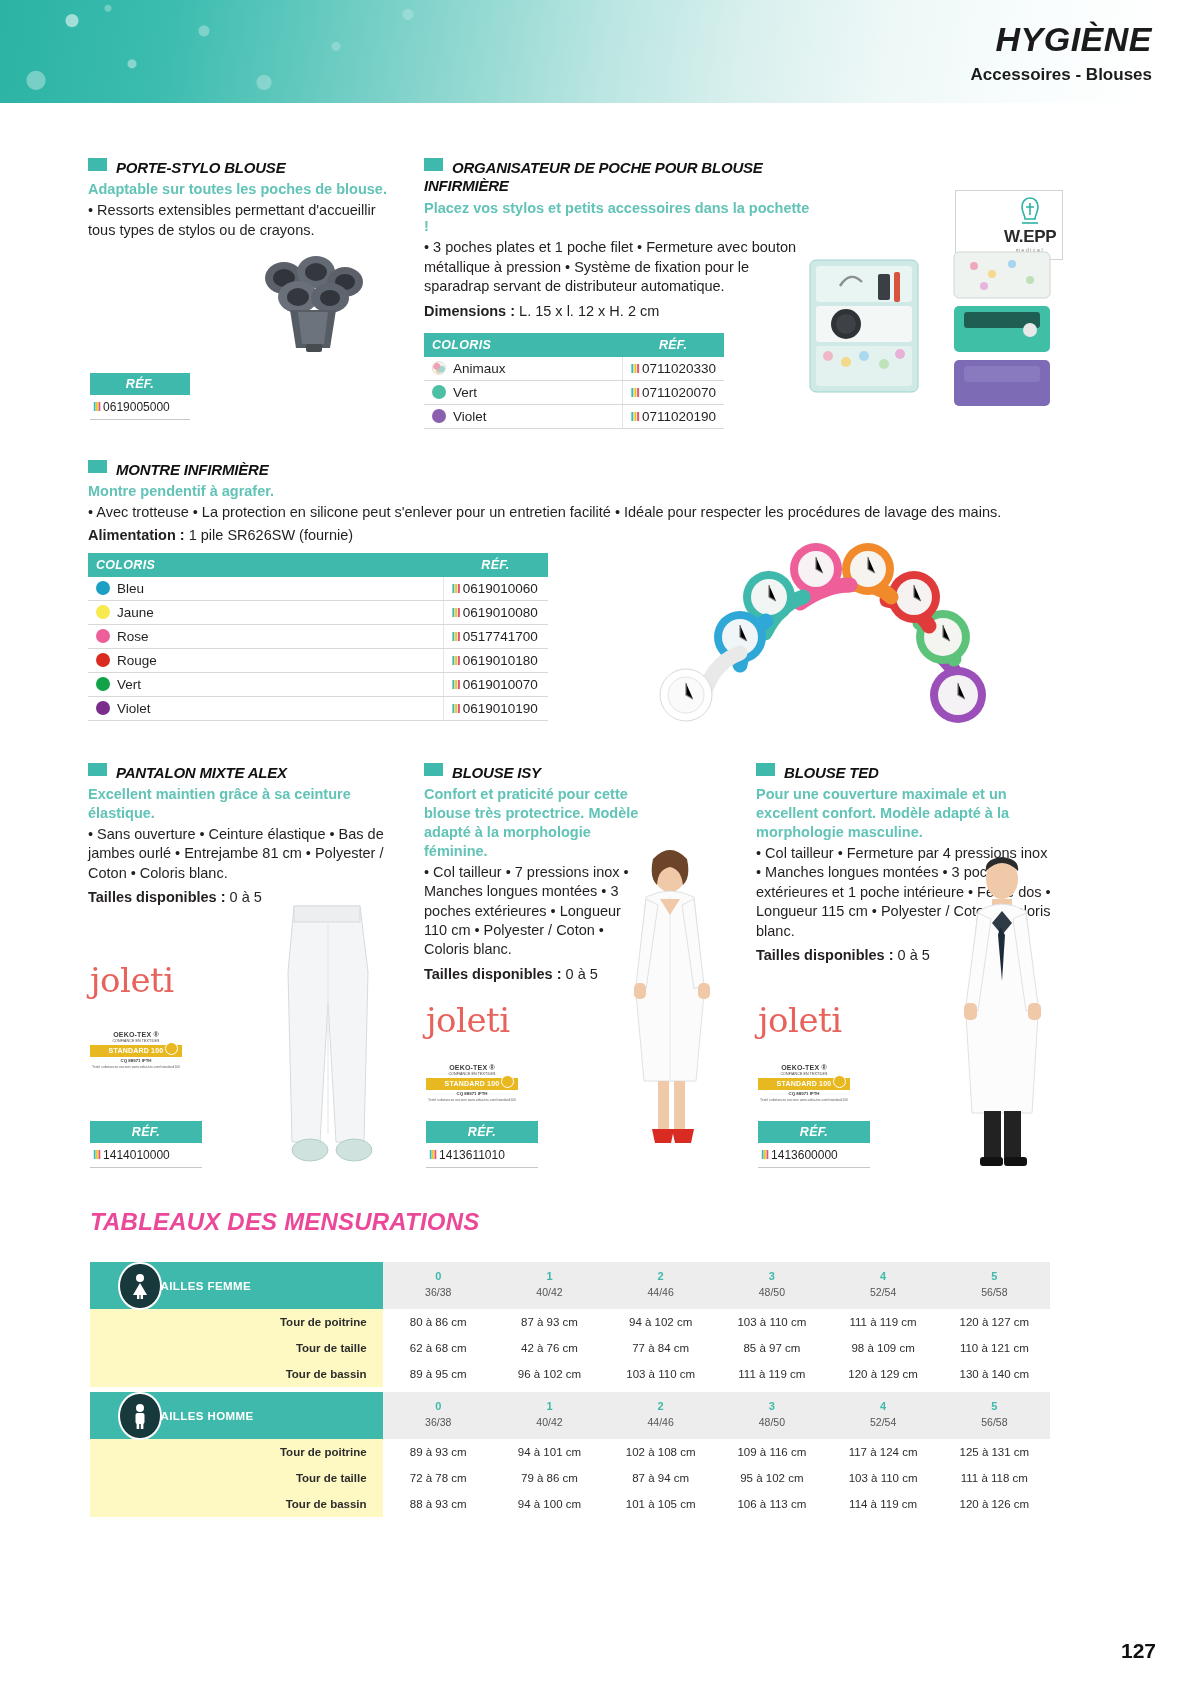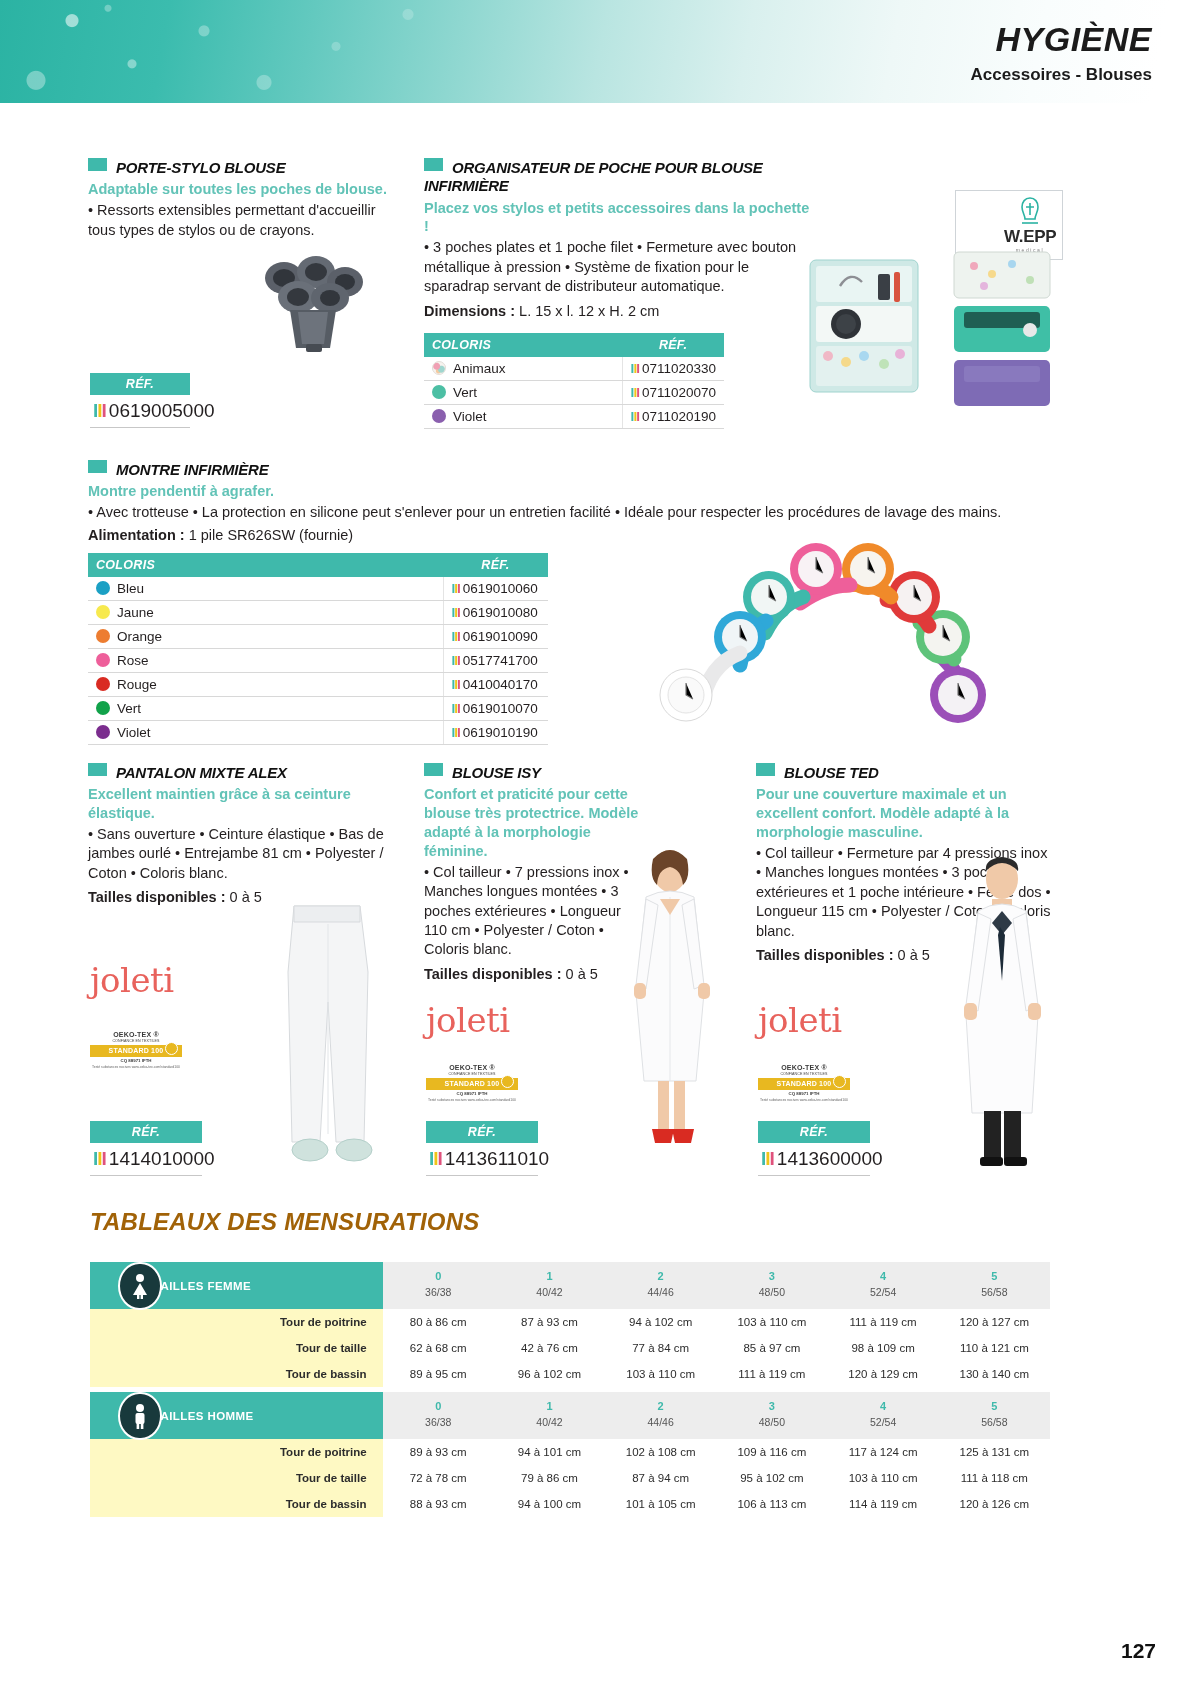--- a/index.html
+++ b/index.html
@@ -65,21 +65,21 @@
   
   .refbox { width: 100px; }
   .refbox.w112 { width: 112px; }
   .ref-head {
     background: #3fb9ab; color: #fff; text-align: center;
     font-size: 12.5px; font-weight: 700; font-style: italic;
     padding: 4px 0 4px; letter-spacing: .3px;
   }
   .ref-val {
     border-bottom: 1px solid #c7c7c7; padding: 5px 0 5px 3px;
-    font-size: 19px; color: #231f20; white-space: nowrap;
+    font-size: 12px; color: #231f20; white-space: nowrap;
   }
   .bars { display: inline-block; margin-right: 3px; letter-spacing: -1px; font-weight: 700; }
   .bars i { font-style: normal; }
   .b1 { color: #3fb9ab; } .b2 { color: #f0c419; } .b3 { color: #e0527c; }
 
   
   table.ctab { border-collapse: collapse; }
   table.ctab th {
     background: #3fb9ab; color: #fff; font-size: 12.5px; font-style: italic;
     font-weight: 700; text-align: left; padding: 5px 8px; letter-spacing: .3px;
@@ -126,21 +126,21 @@
   
   .wepp {
     width: 108px; border: 1px solid #cfd4d8; background: #fff;
     padding: 5px 6px 6px; text-align: center;
   }
   .wepp .w-name { font-size: 17px; font-weight: 700; color: #2a2a2a; letter-spacing: -.3px; }
   .wepp .w-sub { font-size: 5px; color: #7d7d7d; letter-spacing: 1.6px; }
 
   
   .sec-title {
-    font-size: 24px; font-weight: 700; font-style: italic; color: #a16207;
+    font-size: 24px; font-weight: 700; font-style: italic; color: #ec4899;
     letter-spacing: .2px;
   }
 
   
   table.mens { border-collapse: collapse; width: 960px; table-layout: fixed; }
   table.mens td, table.mens th { border: 0; }
   .m-head-cell {
     background: #3fb9ab; color: #fff; font-size: 11.5px; font-weight: 700;
     letter-spacing: .4px; padding-left: 64px; vertical-align: middle;
     position: relative; height: 47px;
@@ -318,30 +318,26 @@
   <tbody>
     <tr>
         <td><span class="dot" style="background:#1ba0c4"></span><span>Bleu</span></td>
         <td class="c-ref"><span class="bars"><i class="b1">I</i><i class="b2">I</i><i class="b3">I</i></span><span>0619010060</span></td>
       </tr>
     <tr>
         <td><span class="dot" style="background:#f7e94e"></span><span>Jaune</span></td>
         <td class="c-ref"><span class="bars"><i class="b1">I</i><i class="b2">I</i><i class="b3">I</i></span><span>0619010080</span></td>
       </tr>
     <tr>
-        <td><span class="dot" style="background:#ed7d31"></span><span>Orange</span></td>
-        <td class="c-ref"><span class="bars"><i class="b1">I</i><i class="b2">I</i><i class="b3">I</i></span><span>0619010090</span></td>
-      </tr>
-    <tr>
         <td><span class="dot" style="background:#ee5f9a"></span><span>Rose</span></td>
         <td class="c-ref"><span class="bars"><i class="b1">I</i><i class="b2">I</i><i class="b3">I</i></span><span>0517741700</span></td>
       </tr>
     <tr>
         <td><span class="dot" style="background:#d92b22"></span><span>Rouge</span></td>
-        <td class="c-ref"><span class="bars"><i class="b1">I</i><i class="b2">I</i><i class="b3">I</i></span><span>0410040170</span></td>
+        <td class="c-ref"><span class="bars"><i class="b1">I</i><i class="b2">I</i><i class="b3">I</i></span><span>0619010180</span></td>
       </tr>
     <tr>
         <td><span class="dot" style="background:#11a24a"></span><span>Vert</span></td>
         <td class="c-ref"><span class="bars"><i class="b1">I</i><i class="b2">I</i><i class="b3">I</i></span><span>0619010070</span></td>
       </tr>
     <tr>
         <td><span class="dot" style="background:#7b2d8e"></span><span>Violet</span></td>
         <td class="c-ref"><span class="bars"><i class="b1">I</i><i class="b2">I</i><i class="b3">I</i></span><span>0619010190</span></td>
       </tr>
   </tbody>

